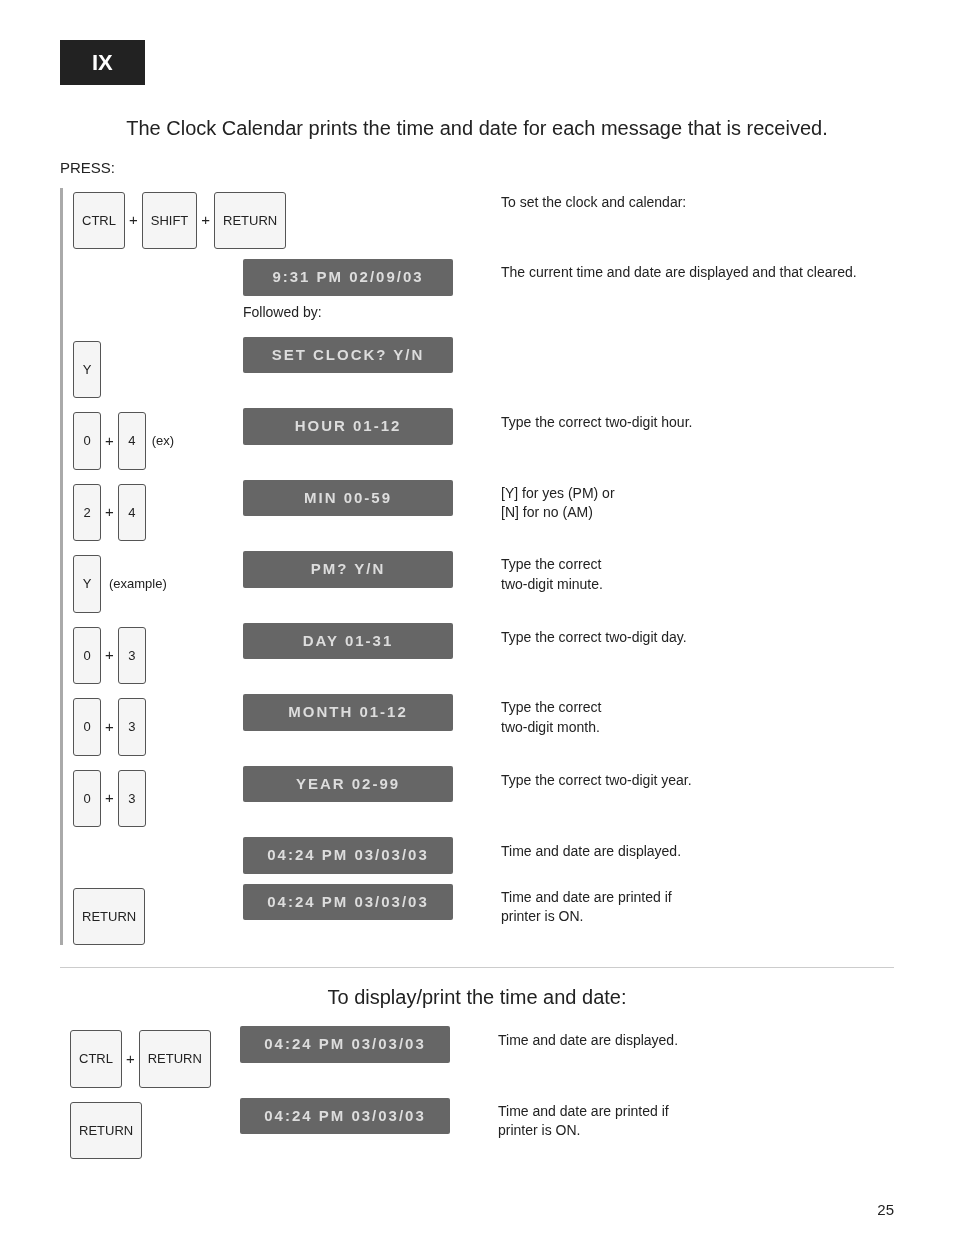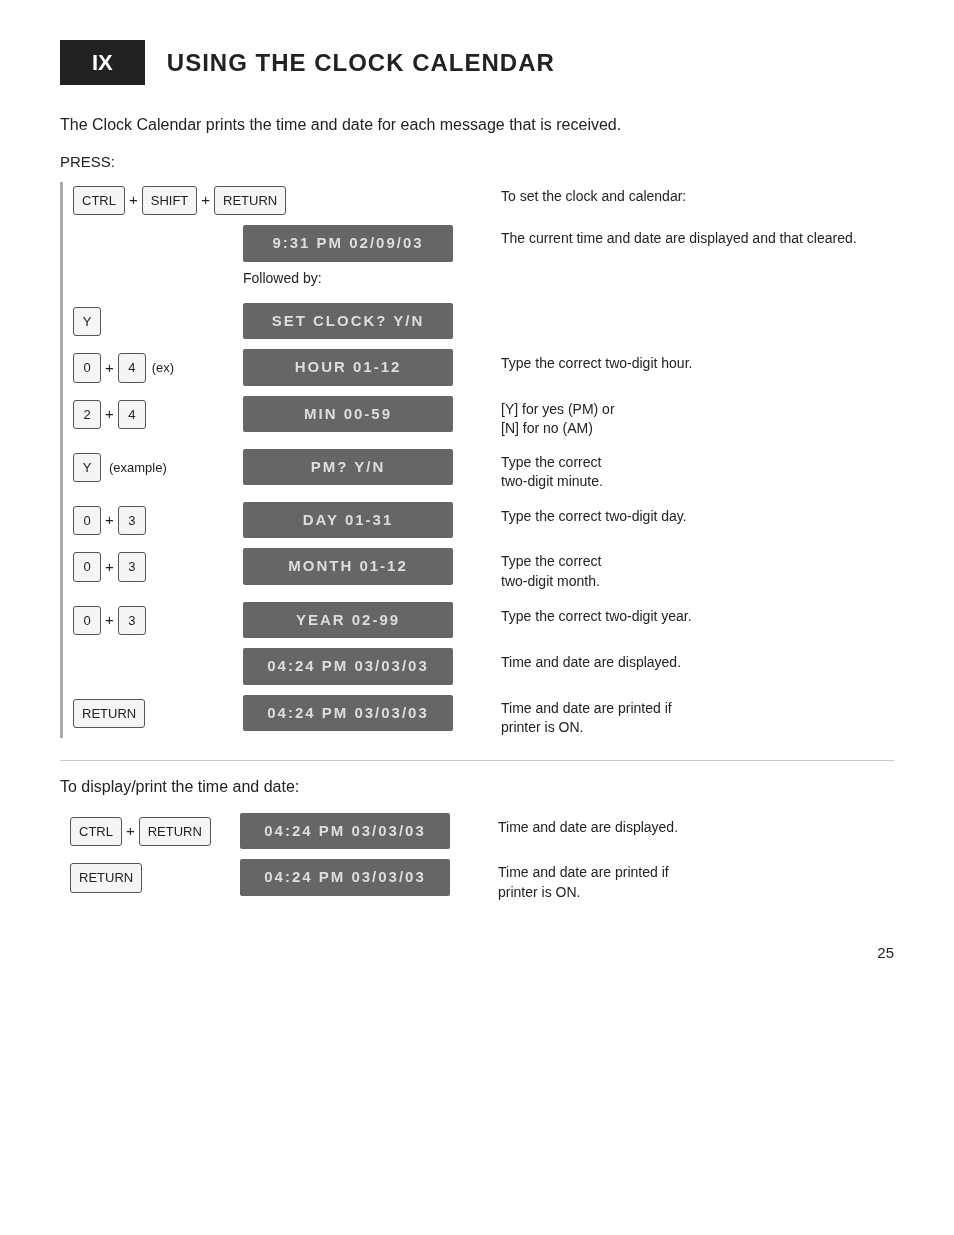--- a/index.html
+++ b/index.html
@@ -30,34 +30,35 @@
     }
     .header-title {
       font-size: 24px;
       font-weight: bold;
       letter-spacing: 1px;
     }
 
     
     .intro-text {
       margin-bottom: 14px;
-      font-size: 16px;
+      font-size: 20px;
+      text-align: center;
     }
     .press-label {
       font-size: 15px;
       font-weight: normal;
       margin-bottom: 8px;
     }
 
     
     .key {
       display: inline-block;
       border: 1.5px solid #555;
       border-radius: 3px;
-      padding: 4px 8px;
+      padding: 18px 8px;
       font-size: 13px;
       font-family: Arial, sans-serif;
       background: #f5f5f5;
       color: #222;
       min-width: 28px;
       text-align: center;
       vertical-align: middle;
     }
     .plus-sign {
       display: inline-block;
@@ -136,21 +137,20 @@
 
     .two-line-right {
       line-height: 1.4;
     }
   </style>
 </head>
 <body>
 
 <div class="header">
   <div class="header-box">IX</div>
-  <div class="header-title">USING THE CLOCK CALENDAR</div>
 </div>
 
 <div class="intro-text">The Clock Calendar prints the time and date for each message that is received.</div>
 
 <div class="press-label">PRESS:</div>
 
 <div class="page-left-border">
 
   <div class="section-row">
     <div class="left-col">

